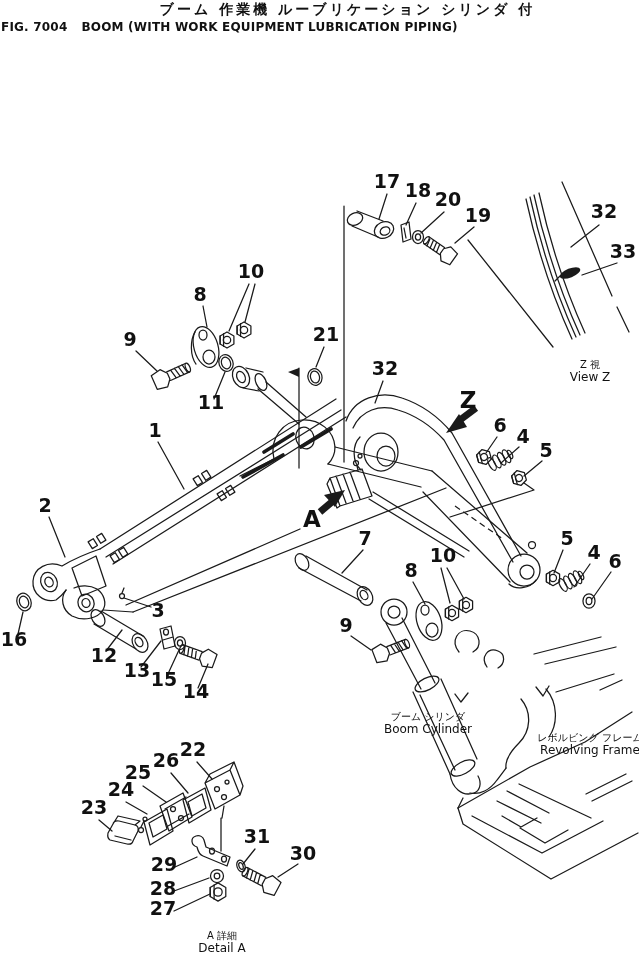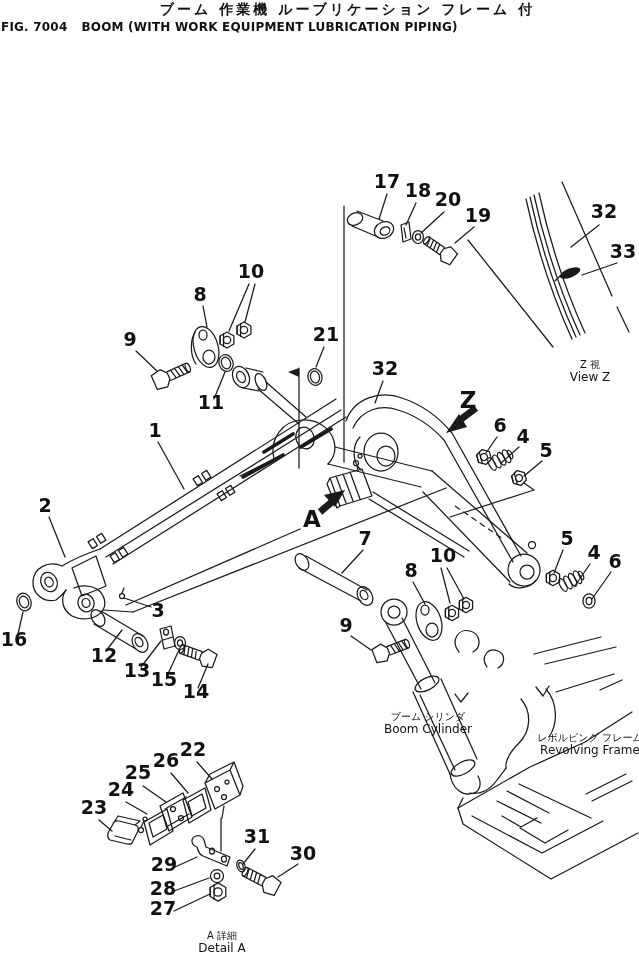--- a/index.html
+++ b/index.html
@@ -20,21 +20,21 @@
   .callout{font:bold 19px "DejaVu Sans",sans-serif;fill:#111;}
   .marker{font:bold 23px "DejaVu Sans",sans-serif;fill:#111;}
   .cap-jp{font:10px "DejaVu Sans",sans-serif;fill:#111;}
   .cap-en{font:12px "DejaVu Sans",sans-serif;fill:#111;}
 </style>
 </head>
 <body>
 
 <div id="page">
   <div id="header">
-    <div class="jp-title">ブーム 作業機 ルーブリケーション フレーム 付</div>
+    <div class="jp-title">ブーム 作業機 ルーブリケーション シリンダ 付</div>
     <div class="en-title-row"><span>FIG. 7004</span><span class="gap"></span><span>BOOM (WITH WORK EQUIPMENT LUBRICATION PIPING)</span></div>
   </div>
 
   <svg id="dwg" width="639" height="953" viewBox="0 0 639 953">
     <defs>
       <g id="d-nut">
         <polygon class="ln" points="-6,-3.5 0,-7 6,-3.5 6,3.5 0,7 -6,3.5"></polygon>
         <circle class="ln" r="3.2"></circle>
         <path class="ln" d="M-6,-3.5 L-6,3.5 M-3,5.5 L-3,-5.5"></path>
       </g>

